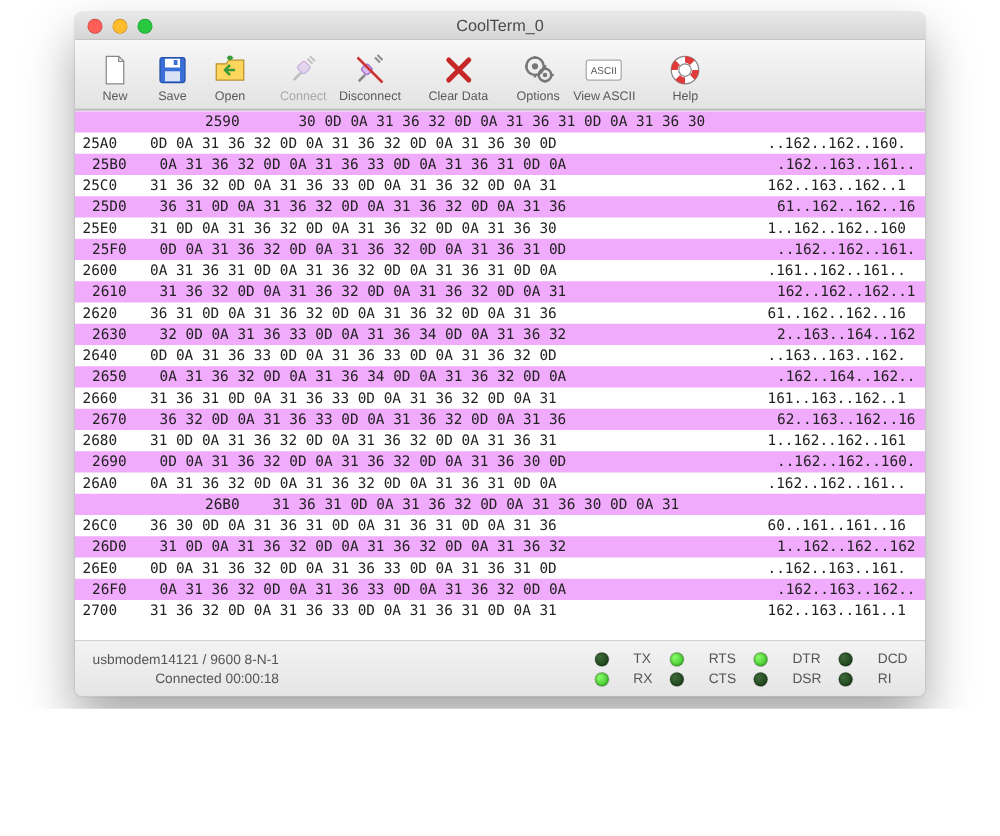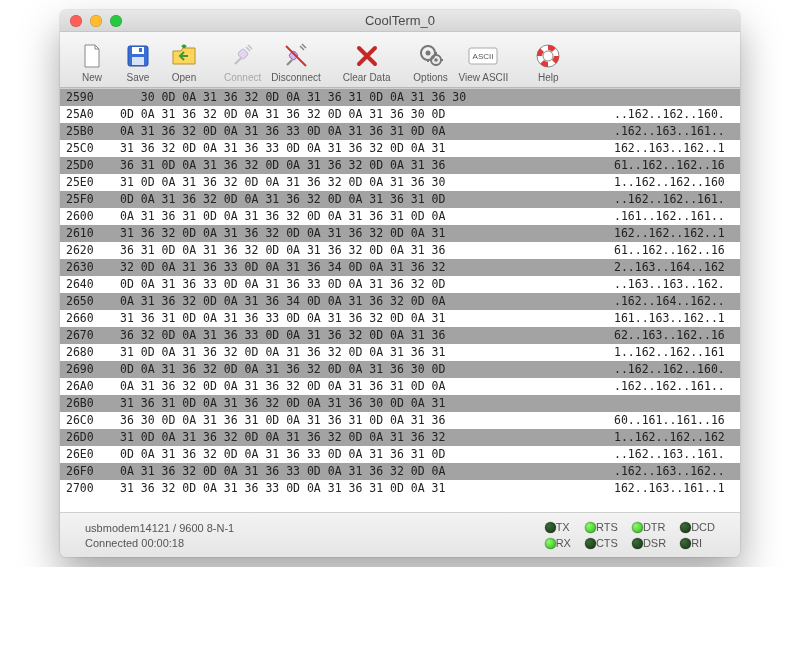--- a/index.html
+++ b/index.html
@@ -78,35 +78,36 @@
       height: 425px;
       overflow: hidden;
       border-top: 1px solid #d0d0d0;
       border-bottom: 1px solid #d0d0d0;
     }
     .row {
       display: flex;
       white-space: pre;
       padding-left: 6px;
     }
-    .row.alt { background: #a3a3a3; }
+    .row.alt { background: #f0abfc; justify-content: center; }
     .addr { width: 54px; }
     .hex { width: 424px; }
     .ascii { padding-left: 70px; }
     .statusbar {
       background: linear-gradient(#f3f3f3, #e5e5e5);
-      padding: 8px 25px;
+      padding: 8px 14px;
       display: flex;
       align-items: center;
       font-size: 11px;
       color: #555;
+      text-align: right;
     }
     .status-left { display: flex; flex-direction: column; gap: 3px; }
     .status-right { margin-left: auto; display: grid; grid-template-columns: auto auto auto auto; gap: 4px 14px; }
-    .led-item { display: flex; align-items: center; gap: 0; }
+    .led-item { display: flex; align-items: center; gap: 20px; }
     .led {
       width: 11px; height: 11px; border-radius: 50%;
       box-shadow: inset 0 0 2px rgba(0,0,0,0.6), 0 0 0 0.5px rgba(0,0,0,0.2);
     }
     .led.on { background: radial-gradient(circle at 30% 30%, #8bff6a, #2db81a); }
     .led.off { background: radial-gradient(circle at 30% 30%, #3d6b3a, #163814); }
   </style>
 </head>
 <body>
 

